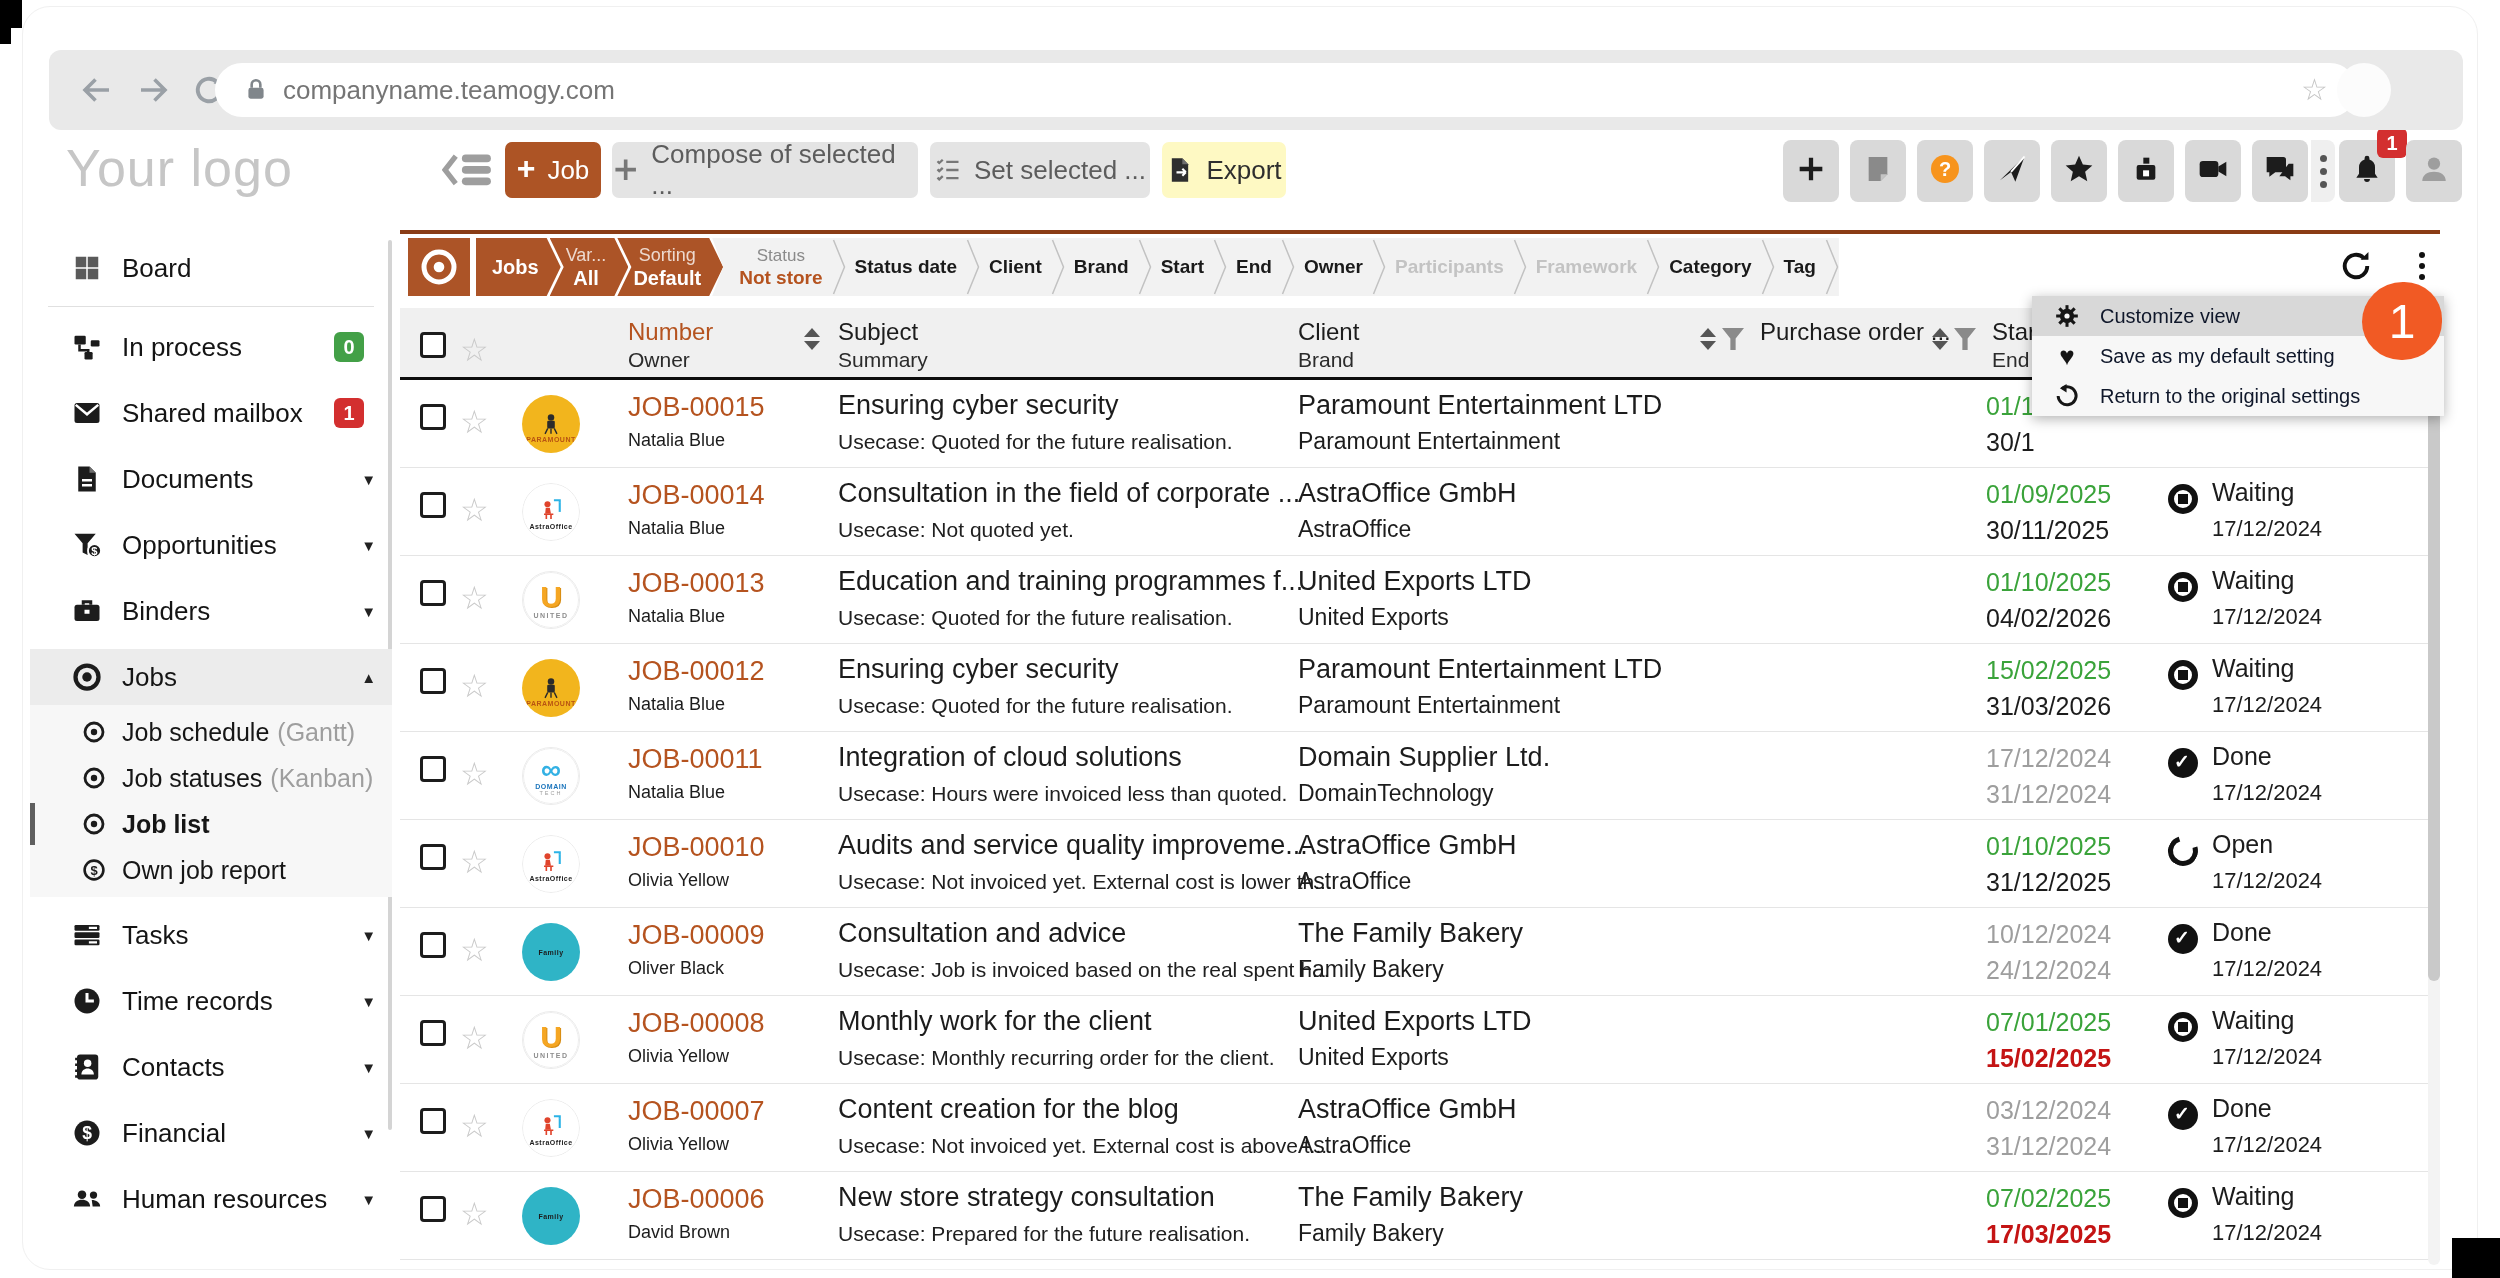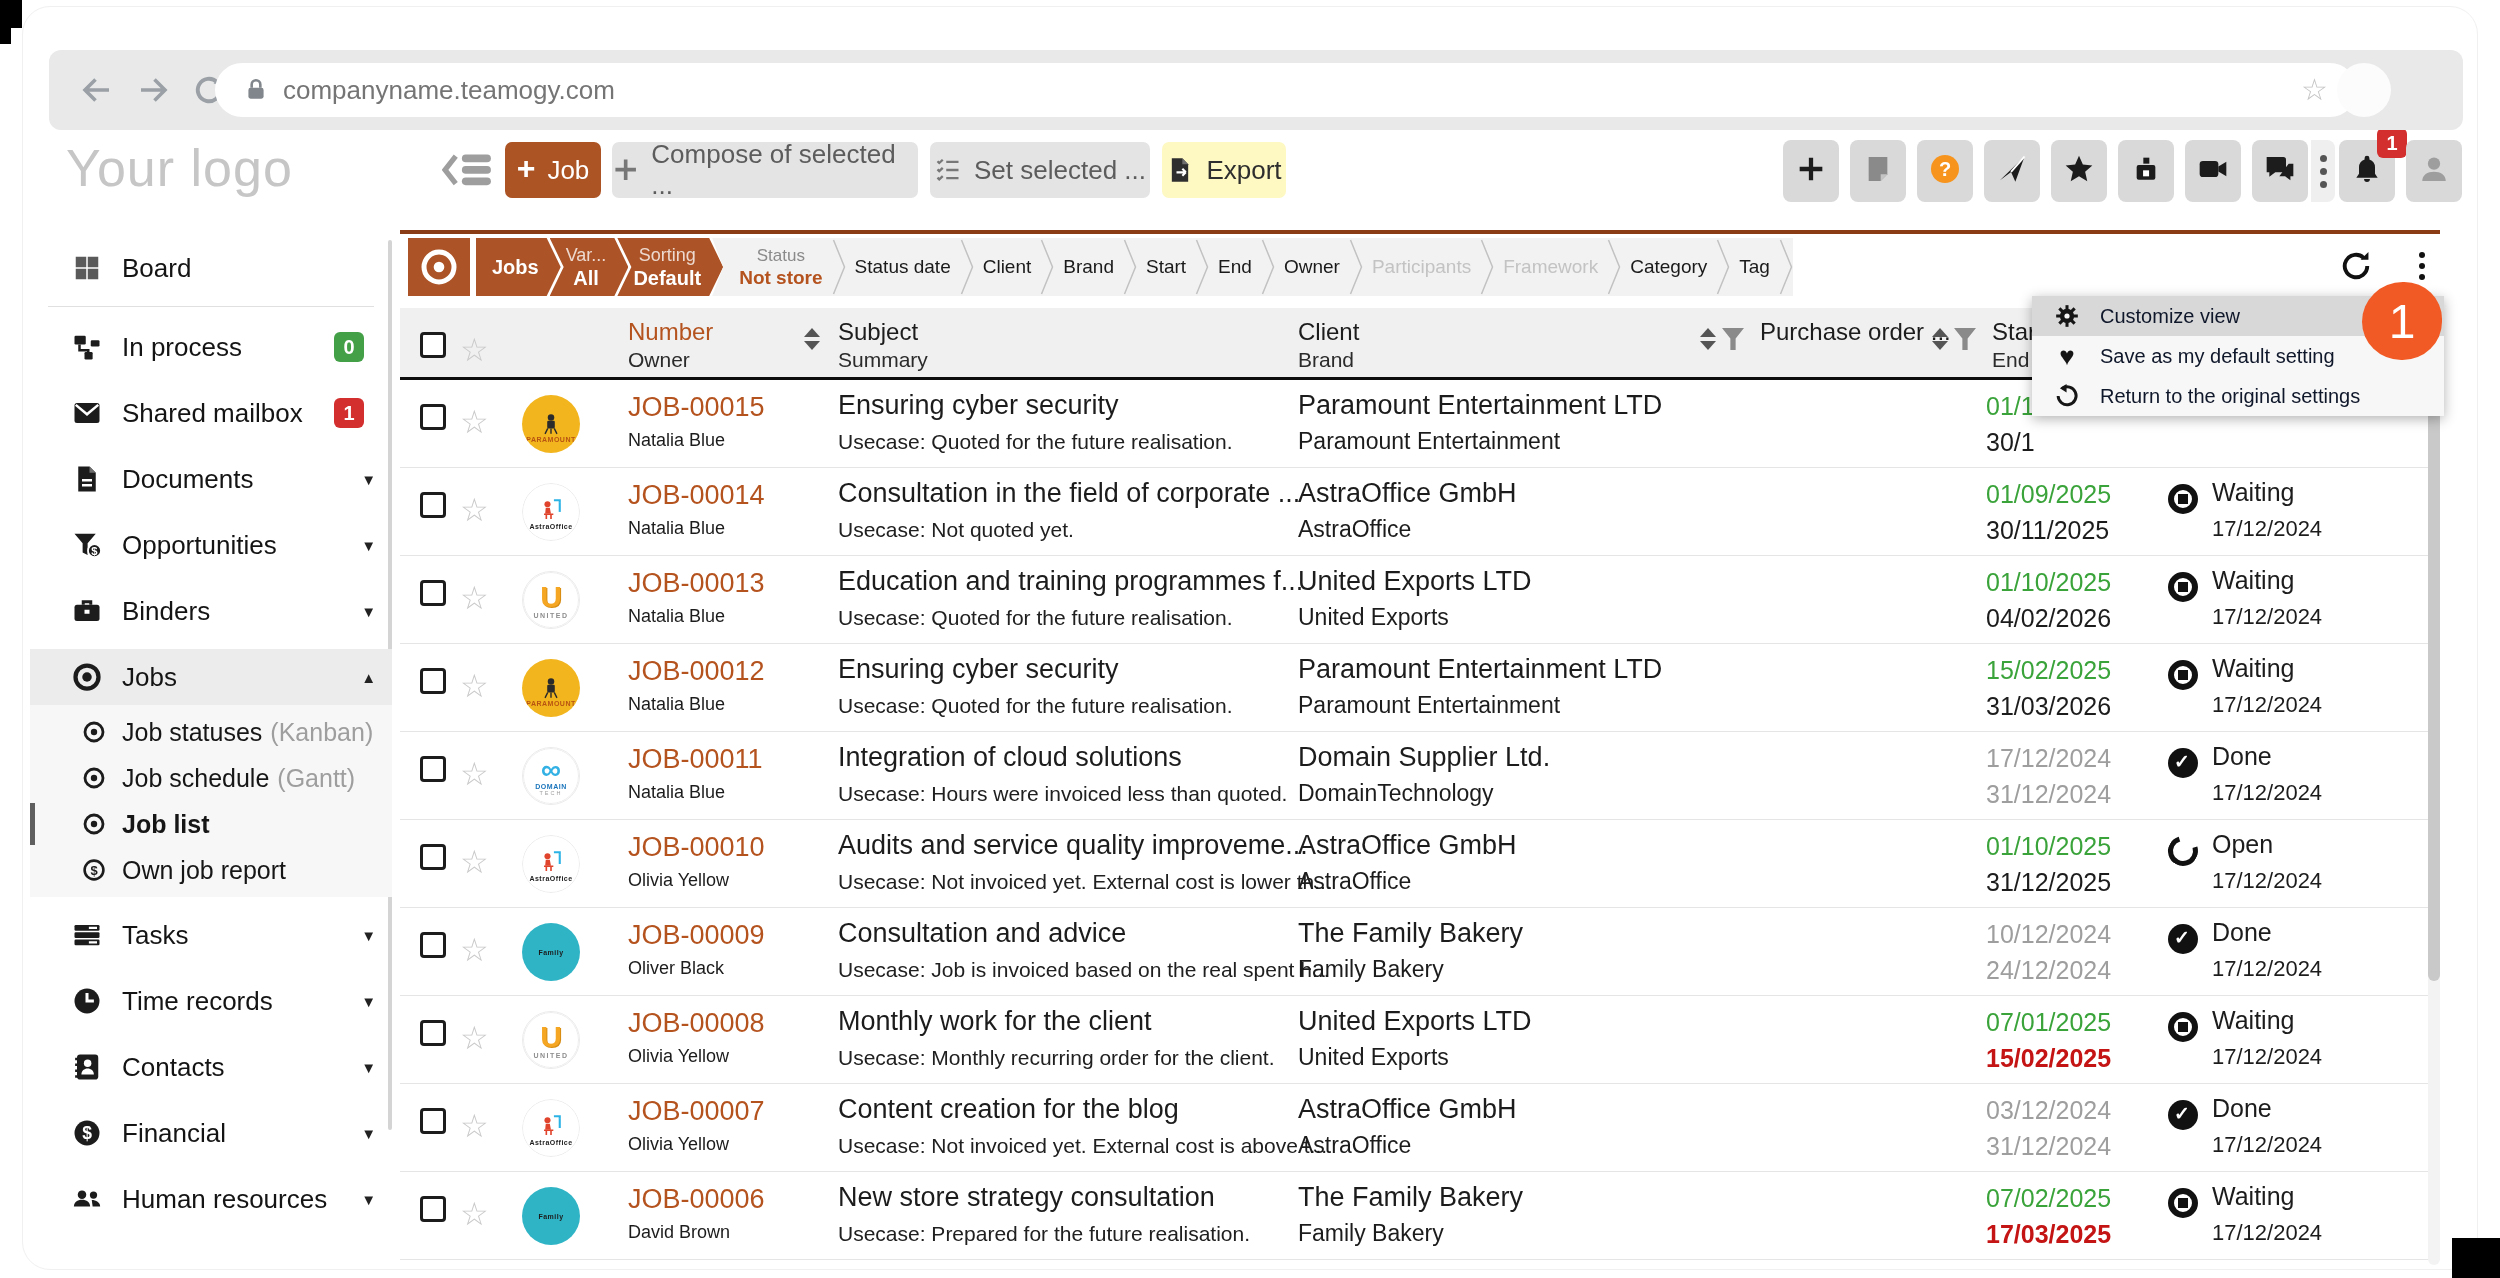--- a/index.html
+++ b/index.html
@@ -64,21 +64,21 @@
   .fb-target{width:62px;height:58px;background:#ac5427;margin-left:8px;display:flex;align-items:center;justify-content:center;flex:none;cursor:pointer}
   .fb-target svg{width:40px;height:40px}
   .tabs{display:flex;height:58px;margin-left:6px}
   .tab{display:flex;flex-direction:column;align-items:center;justify-content:center;height:58px;cursor:pointer}
   .tab-orange{background:#ac5427;color:#fff;padding:0 22px 0 16px;clip-path:polygon(0 0,calc(100% - 14px) 0,100% 50%,calc(100% - 14px) 100%,0 100%)}
   .tab-orange + .tab-orange,.tab-orange + .tab-light-first{margin-left:-11px;clip-path:polygon(0 0,calc(100% - 14px) 0,100% 50%,calc(100% - 14px) 100%,0 100%,14px 50%)}
   .tab-orange .l1{font-size:18px;color:rgba(255,255,255,.78);line-height:22px}
   .tab-orange .l2,.tab-orange .single{font-size:20px;font-weight:700;line-height:24px}
   .tabs-light{display:flex;align-items:center;height:58px;background:#f2f2f2;margin-left:-11px;padding-left:18px;clip-path:polygon(0 0,100% 0,100% 100%,0 100%,11px 50%)}
   .tab-light{background:transparent;padding:0 9px}
-  .tab-light .single{font-size:19px;font-weight:400;color:#1a1a1a}
+  .tab-light .single{font-size:19px;font-weight:700;color:#1a1a1a}
   .tab-light.muted .single{color:#c3c3c3}
   .tab-light .l1{font-size:17px;color:#8a8a8a;line-height:21px}
   .tab-light .l2{font-size:19px;font-weight:700;color:#b5531f;line-height:23px}
   .sep{flex:none;height:56px}
   .searchbox{position:absolute;left:1322px;top:8px;width:570px;height:48px;display:flex;align-items:end;gap:10px}
   .searchbox .mag{width:30px;height:30px;margin-bottom:6px}
   .searchbox input{flex:1;border:none;outline:none;border-bottom:2px solid #a9a9a9;font-size:24px;color:#333;background:transparent;height:40px;font-family:"Liberation Sans",sans-serif}
   .searchbox input::placeholder{color:#b3b3b3}
   .fb-refresh{position:absolute;left:1938px;top:14px;width:36px;height:36px;cursor:pointer}
   .fb-dots{position:absolute;left:2012px;top:12px;width:20px;height:40px;display:flex;flex-direction:column;align-items:center;justify-content:center;gap:5px;cursor:pointer}
@@ -342,30 +342,30 @@
     <span class="slabel">Jobs</span>
 
     <span class="s-caret">▲</span>
   </div>
     <div class="subwrap">
       <div class="s-sub">
     <span class="sic"><svg viewBox="0 0 24 24">
             <circle cx="12" cy="12" r="9" fill="none" stroke="#1c1c1c" stroke-width="2.8"></circle>
             <circle cx="12" cy="12" r="3.2" fill="#1c1c1c"></circle>
           </svg></span>
-    <span class="slabel">Job statuses</span>
-    <span class="ssuffix">(Kanban)</span>
+    <span class="slabel">Job schedule</span>
+    <span class="ssuffix">(Gantt)</span>
   </div>
       <div class="s-sub">
     <span class="sic"><svg viewBox="0 0 24 24">
             <circle cx="12" cy="12" r="9" fill="none" stroke="#1c1c1c" stroke-width="2.8"></circle>
             <circle cx="12" cy="12" r="3.2" fill="#1c1c1c"></circle>
           </svg></span>
-    <span class="slabel">Job schedule</span>
-    <span class="ssuffix">(Gantt)</span>
+    <span class="slabel">Job statuses</span>
+    <span class="ssuffix">(Kanban)</span>
   </div>
       <div class="s-sub active">
     <span class="sic"><svg viewBox="0 0 24 24">
             <circle cx="12" cy="12" r="9" fill="none" stroke="#1c1c1c" stroke-width="2.8"></circle>
             <circle cx="12" cy="12" r="3.2" fill="#1c1c1c"></circle>
           </svg></span>
     <span class="slabel">Job list</span>
 
   </div>
       <div class="s-sub">

